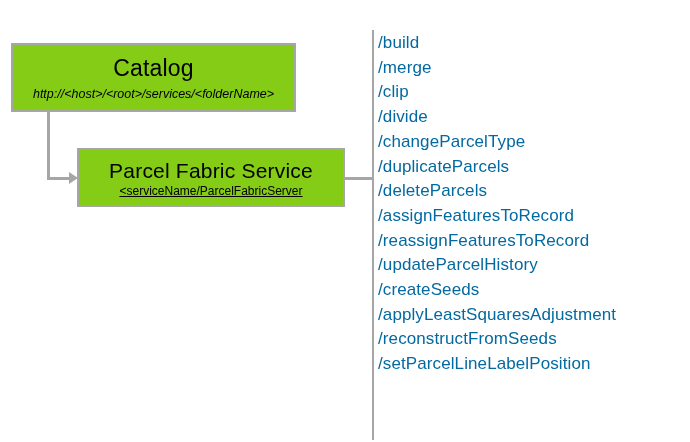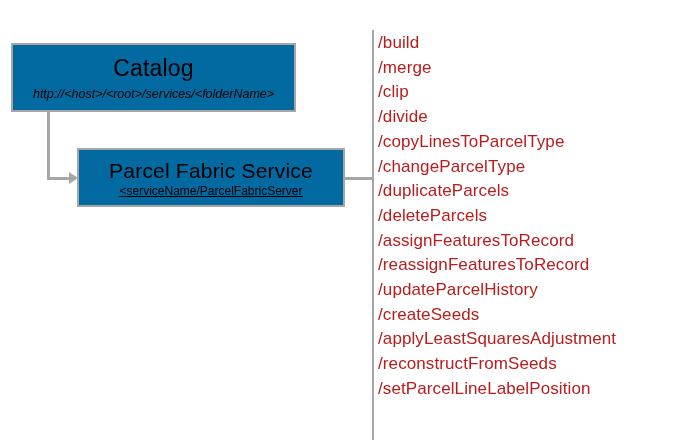--- a/index.html
+++ b/index.html
@@ -15,21 +15,21 @@
     width: 690px;
     height: 442px;
     background: #ffffff;
     overflow: hidden;
   }
 
   
   .node {
     position: absolute;
     box-sizing: border-box;
-    background: #0369a1;
+    background: #84cc16;
     border: 2px solid #a6a6a6;
     display: flex;
     flex-direction: column;
     align-items: center;
     justify-content: center;
     text-align: center;
     color: #000000;
   }
   #node-catalog {
     left: 11px;
@@ -127,21 +127,21 @@
     left: 378px;
     top: 31px;
     width: 300px;
     margin: 0;
     padding: 0;
     list-style: none;
   }
   #op-list li {
     font-size: 17px;
     line-height: 24.7px;
-    color: #b91c1c;
+    color: #0369a1;
     white-space: nowrap;
     letter-spacing: 0.1px;
   }
 </style>
 </head>
 <body>
 
 <div id="canvas">
 
   <div class="node" id="node-catalog">
@@ -160,21 +160,20 @@
 
   <div class="conn" id="conn-stub"></div>
 
   <div id="divider"></div>
 
   <ul id="op-list">
       <li>/build</li>
       <li>/merge</li>
       <li>/clip</li>
       <li>/divide</li>
-      <li>/copyLinesToParcelType</li>
       <li>/changeParcelType</li>
       <li>/duplicateParcels</li>
       <li>/deleteParcels</li>
       <li>/assignFeaturesToRecord</li>
       <li>/reassignFeaturesToRecord</li>
       <li>/updateParcelHistory</li>
       <li>/createSeeds</li>
       <li>/applyLeastSquaresAdjustment</li>
       <li>/reconstructFromSeeds</li>
       <li>/setParcelLineLabelPosition</li>

